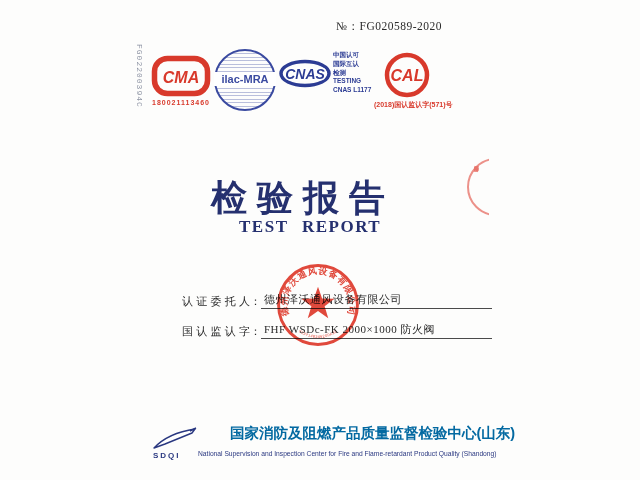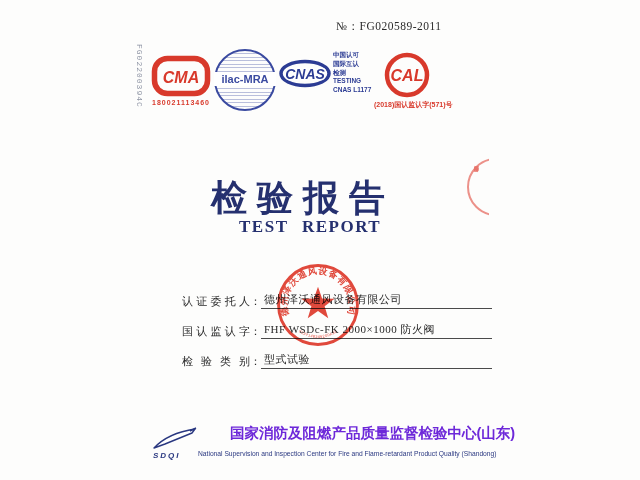--- a/index.html
+++ b/index.html
@@ -50,33 +50,33 @@
 
   
   .seal{left:274px;top:261px;width:88px;height:88px;mix-blend-mode:multiply;opacity:.92;}
   .seal-side{left:461px;top:157px;width:28px;height:62px;overflow:hidden;opacity:.75;}
   .seal-side-circle{position:absolute;left:6px;top:1px;width:58px;height:58px;
     box-sizing:border-box;border:2px solid rgba(224,72,60,.8);border-radius:50%;}
   .seal-side-text{position:absolute;left:10px;top:5px;height:52px;writing-mode:vertical-rl;
     font-size:5px;color:rgba(224,72,60,.85);transform:rotate(7deg);overflow:hidden;}
 
   
-  .footer-zh{left:198px;top:424px;font-size:14.5px;font-weight:bold;color:#6d28d9;
+  .footer-zh{left:198px;top:424px;font-size:14.5px;font-weight:bold;color:#0369a1;
     white-space:nowrap;padding-left:32px;}
   .footer-en{left:198px;top:450px;font-size:6.7px;color:#2a3880;white-space:nowrap;}
-  .sdqi-text{left:153px;top:451px;font-size:8px;font-weight:bold;font-style:italic;
+  .sdqi-text{left:153px;top:451px;font-size:8px;font-weight:bold;
     color:#2a3880;letter-spacing:2px;}
 </style>
 </head>
 <body>
 
 <div class="page">
 
   <div class="abs report-no">
-    <span>№：</span><span>FG020589-2011</span>
+    <span>№：</span><span>FG020589-2020</span>
   </div>
 
   <div class="abs serial-v">FG02200394C</div>
 
   <svg class="abs" style="left:151px;top:55px" width="60" height="42" viewBox="0 0 60 42">
     <rect x="3.5" y="3.5" width="53" height="35" rx="13" fill="none" stroke="#d8392b" stroke-width="5.5"></rect>
     <text x="30" y="27.5" text-anchor="middle" font-family="Liberation Sans, sans-serif" font-weight="bold" font-style="italic" font-size="16" fill="#d8392b">CMA</text>
   </svg>
   <div class="abs cma-number">180021113460</div>
 
@@ -105,23 +105,20 @@
 
   <div class="abs title-en">TEST REPORT</div>
   <div class="abs title-zh">检验报告</div>
 
   <div class="abs field-row row1">
     <span class="flabel">认证委托人</span><span class="fcolon">：</span><span class="fvalue">德州泽沃通风设备有限公司</span>
   </div>
   <div class="abs field-row row2">
     <span class="flabel">国认监认字</span><span class="fcolon">：</span><span class="fvalue">FHF WSDc-FK 2000×1000 防火阀</span>
   </div>
-  <div class="abs field-row row3">
-    <span class="flabel">检验类别</span><span class="fcolon">：</span><span class="fvalue">型式试验</span>
-  </div>
 
   <svg class="abs seal" viewBox="0 0 96 96">
     <defs>
       <path id="sealTop" d="M 16.05 59.63 A 34 34 0 1 1 79.95 59.63" fill="none"></path>
       <path id="sealBottom" d="M 16.8 66 A 36 36 0 0 0 79.2 66" fill="none"></path>
     </defs>
     <circle cx="48" cy="48" r="43" fill="none" stroke="#e0392b" stroke-width="3.2"></circle>
     <polygon fill="#e0392b" points="48,28 52.47,40.85 66.07,41.13 55.23,49.35 59.17,62.37 48,54.6 36.83,62.37 40.77,49.35 29.93,41.13 43.53,40.85"></polygon>
     <text font-size="9.8" font-weight="bold" fill="#e0392b" letter-spacing="1" font-family="Liberation Sans, sans-serif">
       <textPath href="#sealTop" xlink:href="#sealTop" startOffset="50%" text-anchor="middle">德州泽沃通风设备有限公司</textPath>

